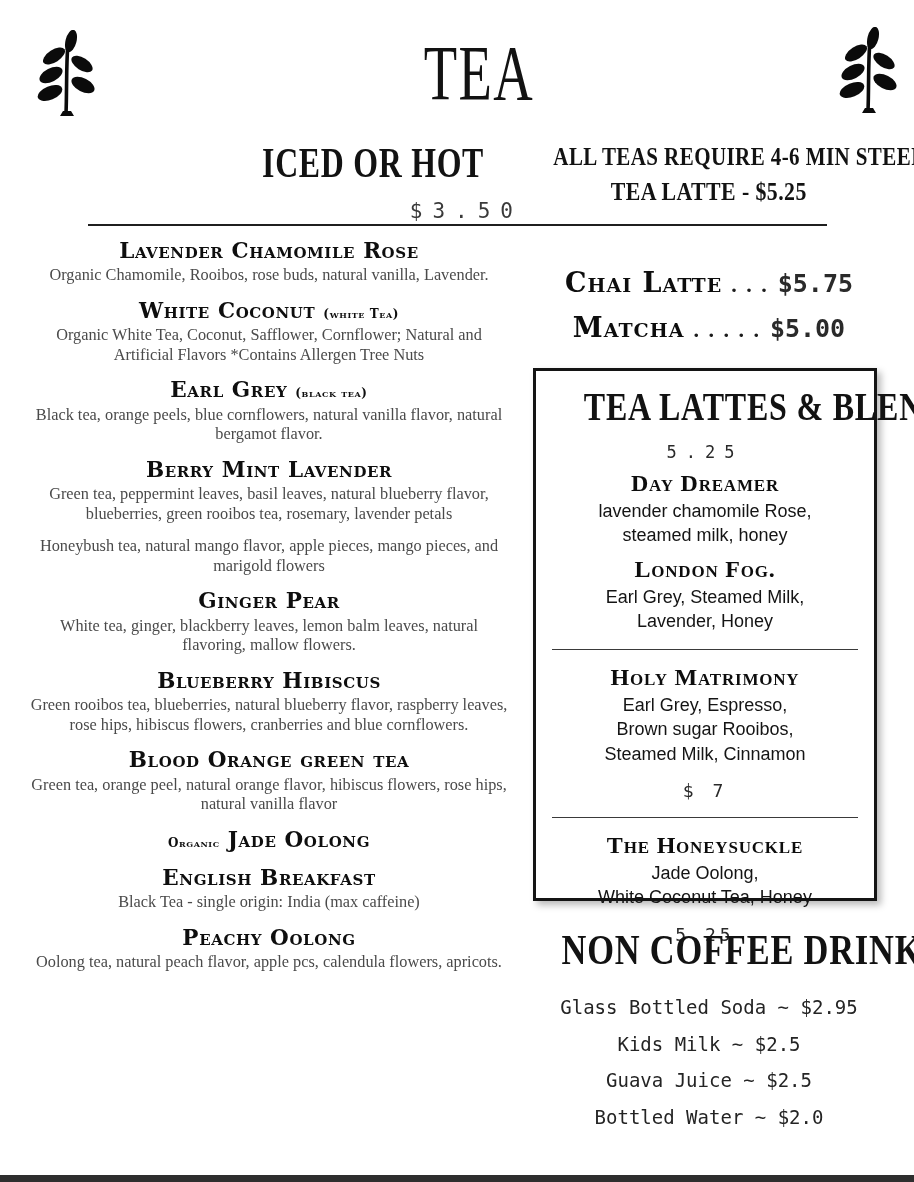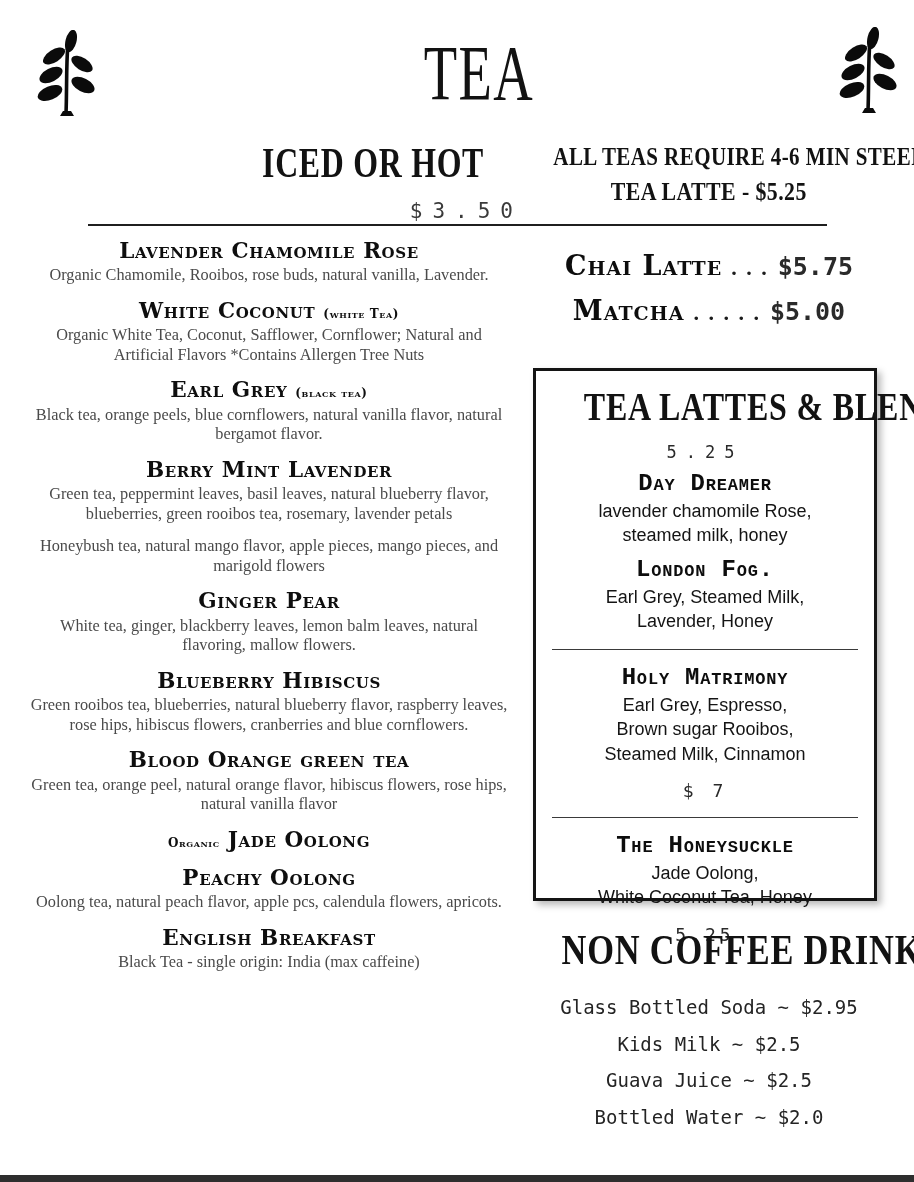--- a/index.html
+++ b/index.html
@@ -54,41 +54,41 @@
   }
   .tea-name .prefix, .tea-name .suffix { font-size:12px; }
   .tea-name span:empty { display:none; }
   .tea-desc {
     font-size:16.3px; line-height:1.2; color:#4a4a4a;
     max-width:482px; margin:2px auto 0;
   }
   .tea-desc:empty { display:none; }
 
   
-  .featured { position:absolute; left:520px; top:250px; width:378px; text-align:right; }
+  .featured { position:absolute; left:520px; top:267px; width:378px; text-align:right; }
   .featured-row { display:flex; justify-content:center; align-items:baseline; gap:9px; margin-bottom:14px; white-space:nowrap; }
   .featured-name {
     font-family:"DejaVu Serif","Liberation Serif",serif;
     font-size:27px; font-weight:bold; font-variant:small-caps; letter-spacing:1px; color:#0d0d0d;
   }
   .featured-dots { font-size:22px; font-weight:bold; letter-spacing:2px; }
   .featured-price { font-size:25px; color:#2a2a2a;font-weight:bold; }
 
   
   .blends-box {
     position:absolute; left:533px; top:368px; width:344px; height:533px;
     background:#fff; border:3px solid #141414;
     box-shadow:4px 4px 7px rgba(0,0,0,0.28);
     text-align:center; padding-top:12px;
   }
   .blends-box .box-title .display { font-size:40px; transform:scaleX(0.80); letter-spacing:1px; }
   .box-price { font-size:17px; letter-spacing:9px; color:#2a2a2a; margin-top:12px; }
   .box-item { margin-top:8px; }
   .box-item-name {
-    font-family:Liberation Mono, monospace;
+    font-family:Liberation Serif, serif;
     font-size:24px; font-weight:bold; font-variant:small-caps; letter-spacing:0.8px; color:#0d0d0d;
     margin-bottom:2px;
   }
   .box-line { font-family:"Liberation Sans","DejaVu Sans",sans-serif; font-size:18px; line-height:1.35; color:#141414; }
   .box-item-price { font-size:18px; letter-spacing:4px; color:#2a2a2a; margin-top:14px; }
   .box-item-price:empty { display:none; }
   .box-divider { height:1px; background:#3a3a3a; margin:16px 16px 14px; }
 
   
   .non-coffee { position:absolute; left:514px; top:925px; width:390px; text-align:center; }
@@ -188,27 +188,27 @@
       <div class="tea-name"><span>Blood Orange green tea</span> </div>
       <div class="tea-desc">Green tea, orange peel, natural orange flavor, hibiscus flowers, rose hips, natural vanilla flavor</div>
     </div>
 
     <div class="tea-item">
       <div class="tea-name"><span class="prefix">Organic</span> <span>Jade Oolong</span> </div>
 
     </div>
 
     <div class="tea-item">
+      <div class="tea-name"><span>English Breakfast</span> </div>
+      <div class="tea-desc">Black Tea - single origin: India (max caffeine)</div>
+    </div>
+
+    <div class="tea-item">
       <div class="tea-name"><span>Peachy Oolong</span> </div>
       <div class="tea-desc">Oolong tea, natural peach flavor, apple pcs, calendula flowers, apricots.</div>
-    </div>
-
-    <div class="tea-item">
-      <div class="tea-name"><span>English Breakfast</span> </div>
-      <div class="tea-desc">Black Tea - single origin: India (max caffeine)</div>
     </div>
 
   </div>
 
   <div class="featured">
     <div class="featured-row">
       <span class="featured-name">Chai Latte</span>
       <span class="featured-dots">. . .</span>
       <span class="featured-price mono">$5.75</span>
     </div>

